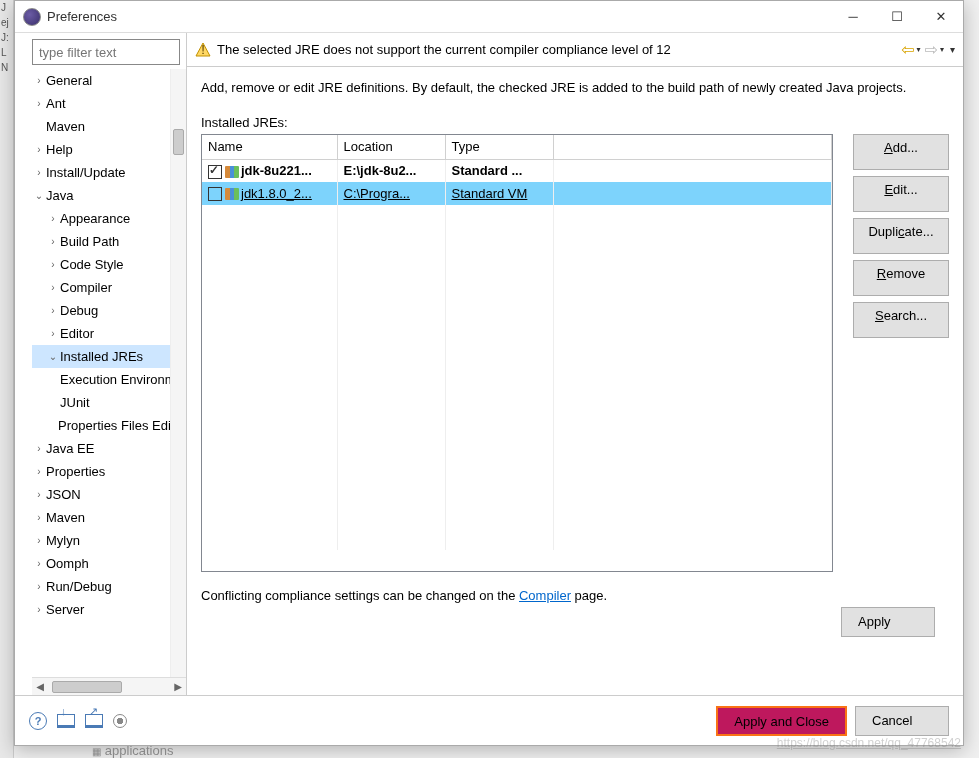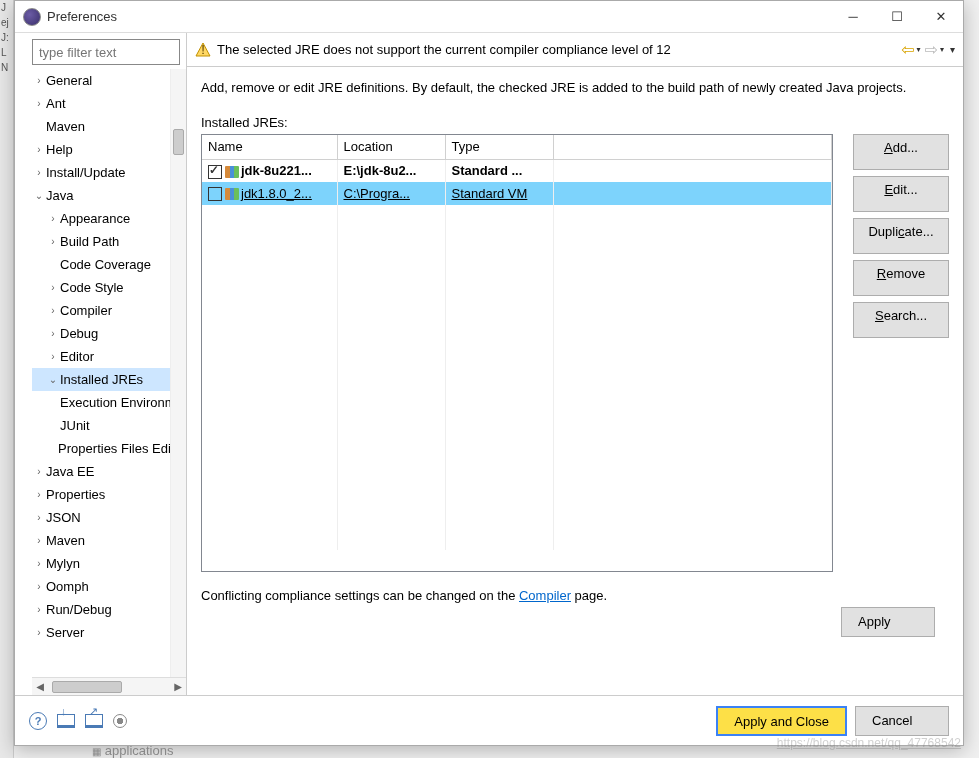--- a/index.html
+++ b/index.html
@@ -73,21 +73,21 @@
 
 .bottom-bar { height: 50px; border-top: 1px solid #ccc; display: flex; align-items: center; padding: 0 14px; }
 .bottom-icons { display: flex; gap: 10px; align-items: center; }
 .icon-q { width: 18px; height: 18px; border: 1.5px solid #4a7ab5; border-radius: 50%; display: flex; align-items: center; justify-content: center; color: #4a7ab5; font-size: 11px; font-weight: bold; }
 .icon-tray { width: 18px; height: 14px; border: 1.5px solid #4a7ab5; border-bottom-width: 3px; position: relative; }
 .icon-tray.in::before { content: "↓"; position: absolute; top: -10px; left: 3px; color: #4a7ab5; font-size: 11px; }
 .icon-tray.out::before { content: "↗"; position: absolute; top: -10px; left: 3px; color: #4a7ab5; font-size: 11px; }
 .icon-dot { width: 14px; height: 14px; border: 1.5px solid #888; border-radius: 50%; background: radial-gradient(circle,#888 0 40%,transparent 41%); }
 .bottom-spacer { flex: 1; }
 .dlg-btn { height: 30px; min-width: 94px; padding: 0 16px; margin-left: 8px; border: 1px solid #adadad; background: #e1e1e1; line-height: 28px; }
-.dlg-btn.primary { border: 2px solid #3b82f6; background: #fde047; }
+.dlg-btn.primary { border: 2px solid #f97316; background: #be185d; }
 
 .watermark { position: absolute; right: 18px; bottom: 8px; color: rgba(120,120,120,0.35); font-size: 12px; pointer-events: none; text-decoration: underline; }
 .footer-snip { position: absolute; left: 92px; bottom: 0; color: #888; font-size: 12px; }
 </style>
 </head>
 <body>
 
 <div class="left-stripe">
   <div>J</div>
     <div>ej</div>
@@ -138,24 +138,20 @@
               <span class="twisty">⌄</span>
               <span>Java</span>
             </div>
             <div class="tree-item indent1">
               <span class="twisty">›</span>
               <span>Appearance</span>
             </div>
             <div class="tree-item indent1">
               <span class="twisty">›</span>
               <span>Build Path</span>
-            </div>
-            <div class="tree-item indent1">
-              <span class="twisty"></span>
-              <span>Code Coverage</span>
             </div>
             <div class="tree-item indent1">
               <span class="twisty">›</span>
               <span>Code Style</span>
             </div>
             <div class="tree-item indent1">
               <span class="twisty">›</span>
               <span>Compiler</span>
             </div>
             <div class="tree-item indent1">

